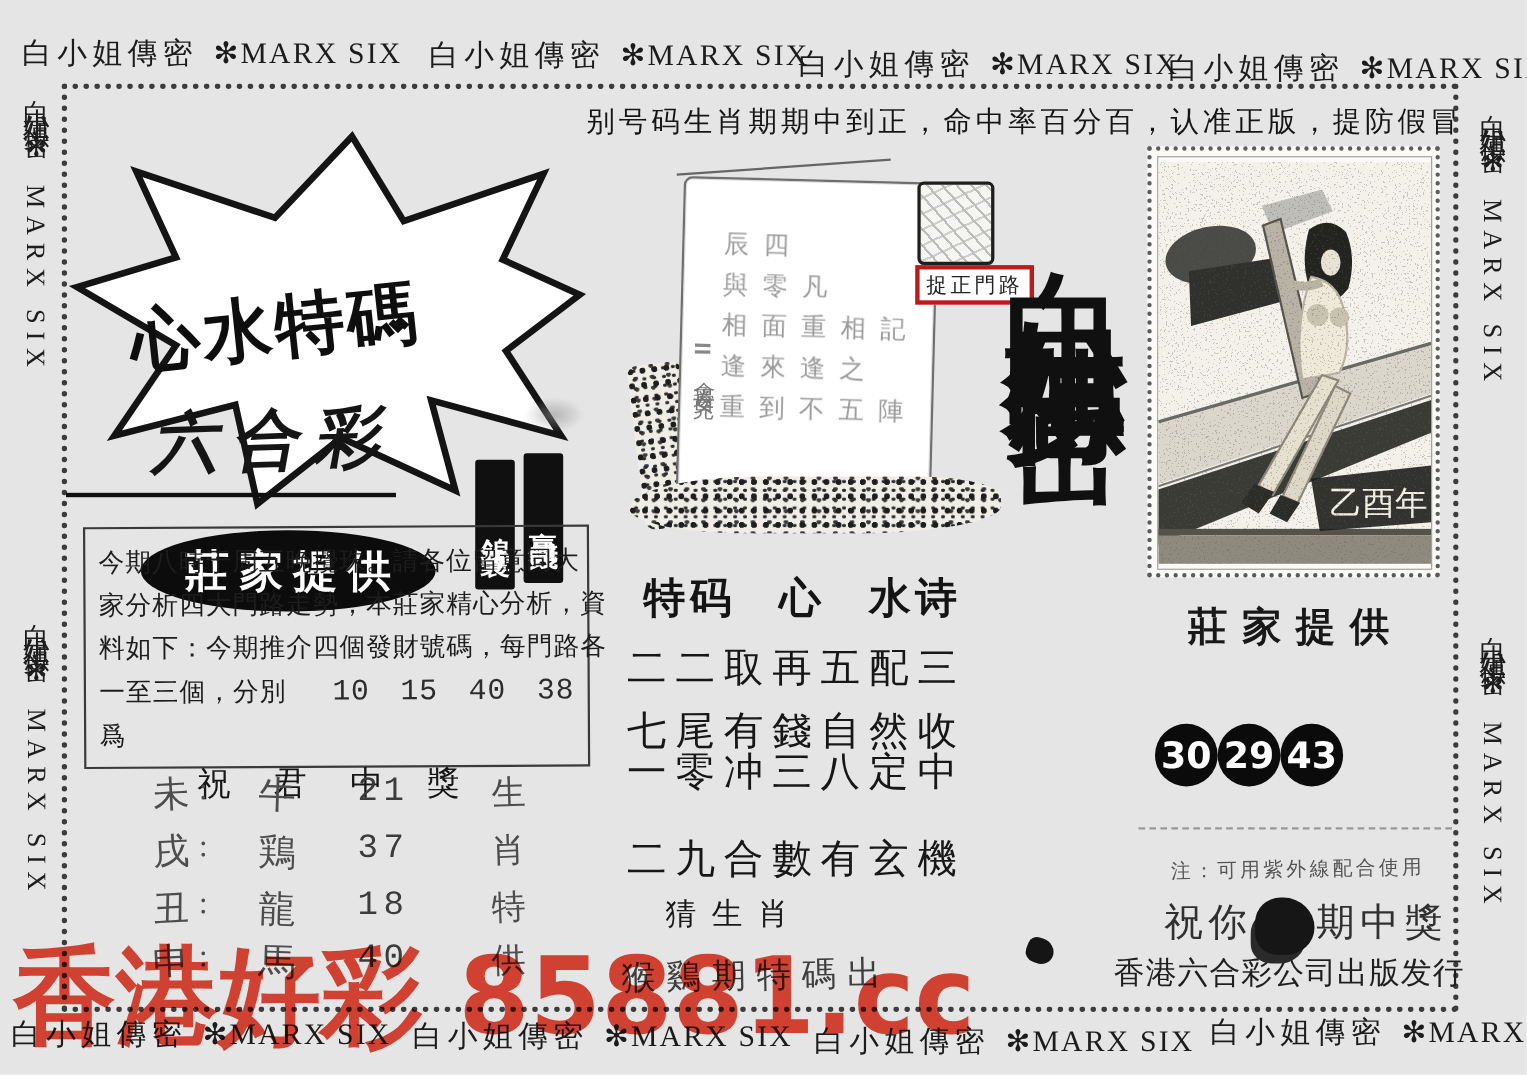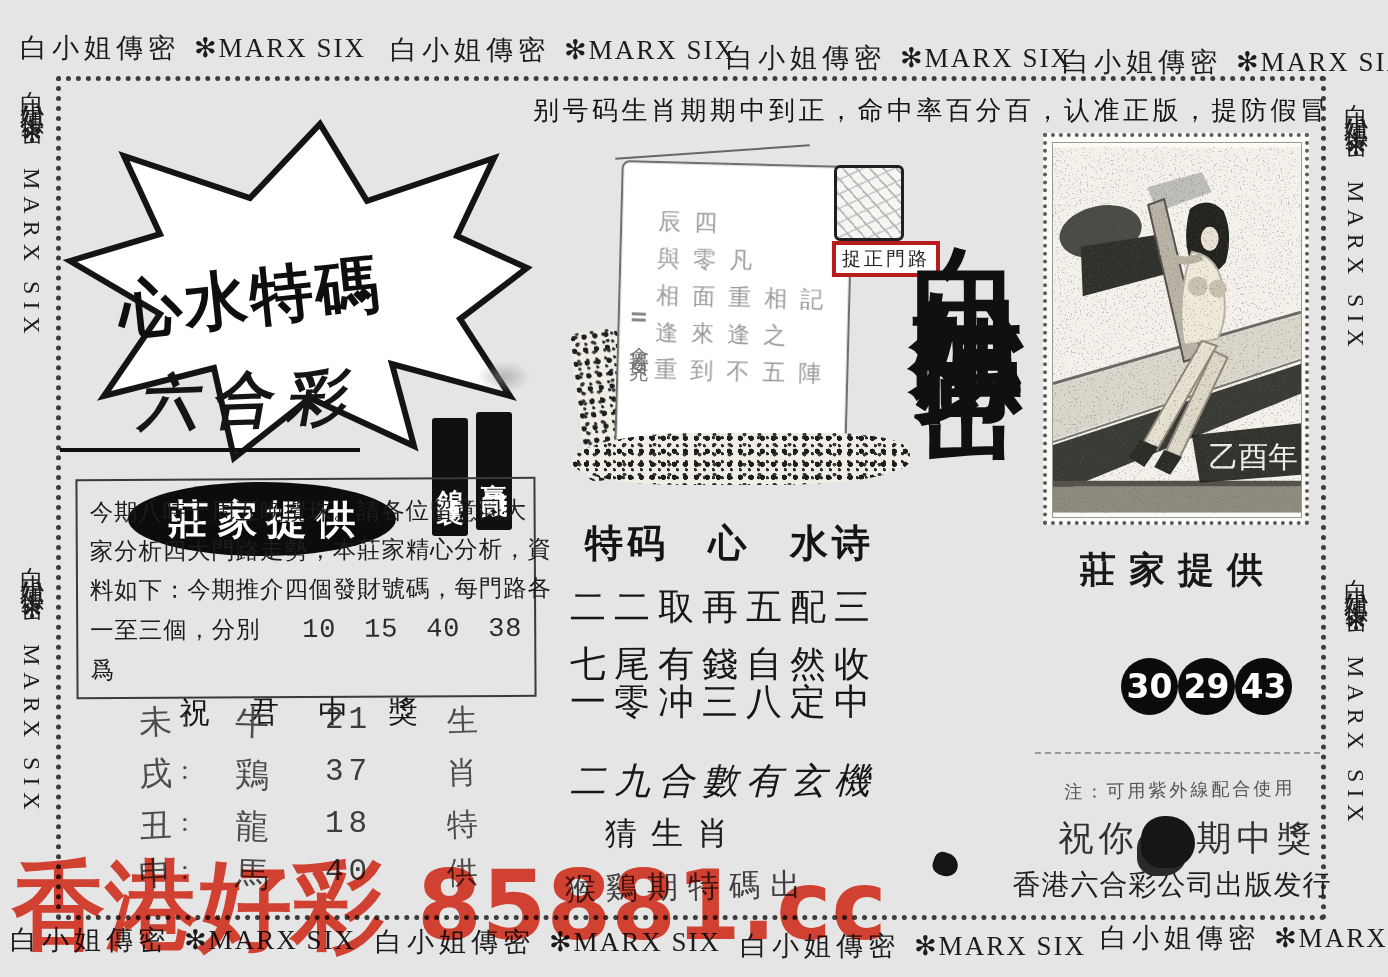--- a/index.html
+++ b/index.html
@@ -87,39 +87,39 @@
                 border-radius:6px;background-color:#f5f5f2;
                 background-image:repeating-linear-gradient(48deg,#bdbdbd 0 2px,transparent 2px 10px),
                                  repeating-linear-gradient(-25deg,#cfcfcf 0 2px,transparent 2px 13px);}
   .badge-label{position:absolute;left:272px;top:106px;border:4px solid #b91c1c;background:#fff;
                padding:1px 6px;font-size:19px;letter-spacing:3px;white-space:nowrap;color:#222;}
 
   
   .poem-title{left:585px;top:518px;font-size:38px;font-weight:600;letter-spacing:4px;
               word-spacing:26px;white-space:nowrap;color:#141414;}
   .poem-line{position:absolute;left:570px;font-size:36px;letter-spacing:8px;white-space:nowrap;color:#171717;}
-  .pl1{top:583px;} .pl2{top:640px;} .pl3{top:678px;text-align:center;} .pl4{top:757px;font-style:italic;}
-  .poem-footer{left:605px;top:812px;font-size:32px;letter-spacing:14px;color:#1a1a1a;}
+  .pl1{top:583px;} .pl2{top:640px;} .pl3{top:678px;text-align:center;} .pl4{top:757px;}
+  .poem-footer{left:605px;top:812px;font-size:28px;letter-spacing:14px;color:#1a1a1a;}
   .poem-bottom{left:565px;top:866px;font-size:31px;letter-spacing:10px;color:#3e3e3e;
                transform:rotate(-1deg);white-space:nowrap;}
 
   
   .center-title{left:898px;top:156px;height:752px;width:138px;writing-mode:vertical-rl;
                 text-orientation:upright;font-size:112px;font-weight:900;letter-spacing:24px;
                 color:#101010;line-height:138px;overflow:hidden;}
 
   
   .photo-frame{left:1043px;top:133px;width:266px;height:392px;border:4px dotted #5c5c5c;
                padding:5px;box-sizing:border-box;background:#fbfaf6;}
   .photo-frame svg{display:block;width:100%;height:100%;border:1px solid #9a9a94;}
   .issue{left:1043px;top:546px;width:270px;text-align:center;font-size:36px;font-weight:800;
          letter-spacing:13px;color:#181818;white-space:nowrap;}
   .subtitle{left:1028px;top:602px;width:300px;text-align:center;font-size:30px;letter-spacing:1px;
             color:#1c1c1c;white-space:nowrap;}
-  .balls{left:1050px;top:658px;width:242px;display:flex;justify-content:flex-end;}
+  .balls{left:1050px;top:658px;width:242px;display:flex;justify-content:flex-start;}
   .ball{width:57px;height:57px;border-radius:50%;background:#0b0b0b;color:#fff;display:flex;
         align-items:center;justify-content:center;font-size:33px;font-weight:700;
         font-family:"DejaVu Sans","Liberation Sans",sans-serif;}
   .dash-line{left:1035px;top:752px;width:285px;border-top:2px dashed #999;}
   .usage-note{left:1030px;top:778px;width:300px;text-align:center;font-size:18px;letter-spacing:3px;
               color:#555;transform:rotate(-1deg);white-space:nowrap;}
   .blessing{left:1040px;top:812px;width:295px;display:flex;align-items:center;justify-content:center;
             font-size:35px;letter-spacing:5px;color:#303030;}
   .blot{display:inline-block;width:54px;height:52px;background:#161616;border-radius:45% 55% 50% 40%;
         margin:0 2px;position:relative;top:4px;box-shadow:-6px 10px 0 -2px #2a2a2a;}

